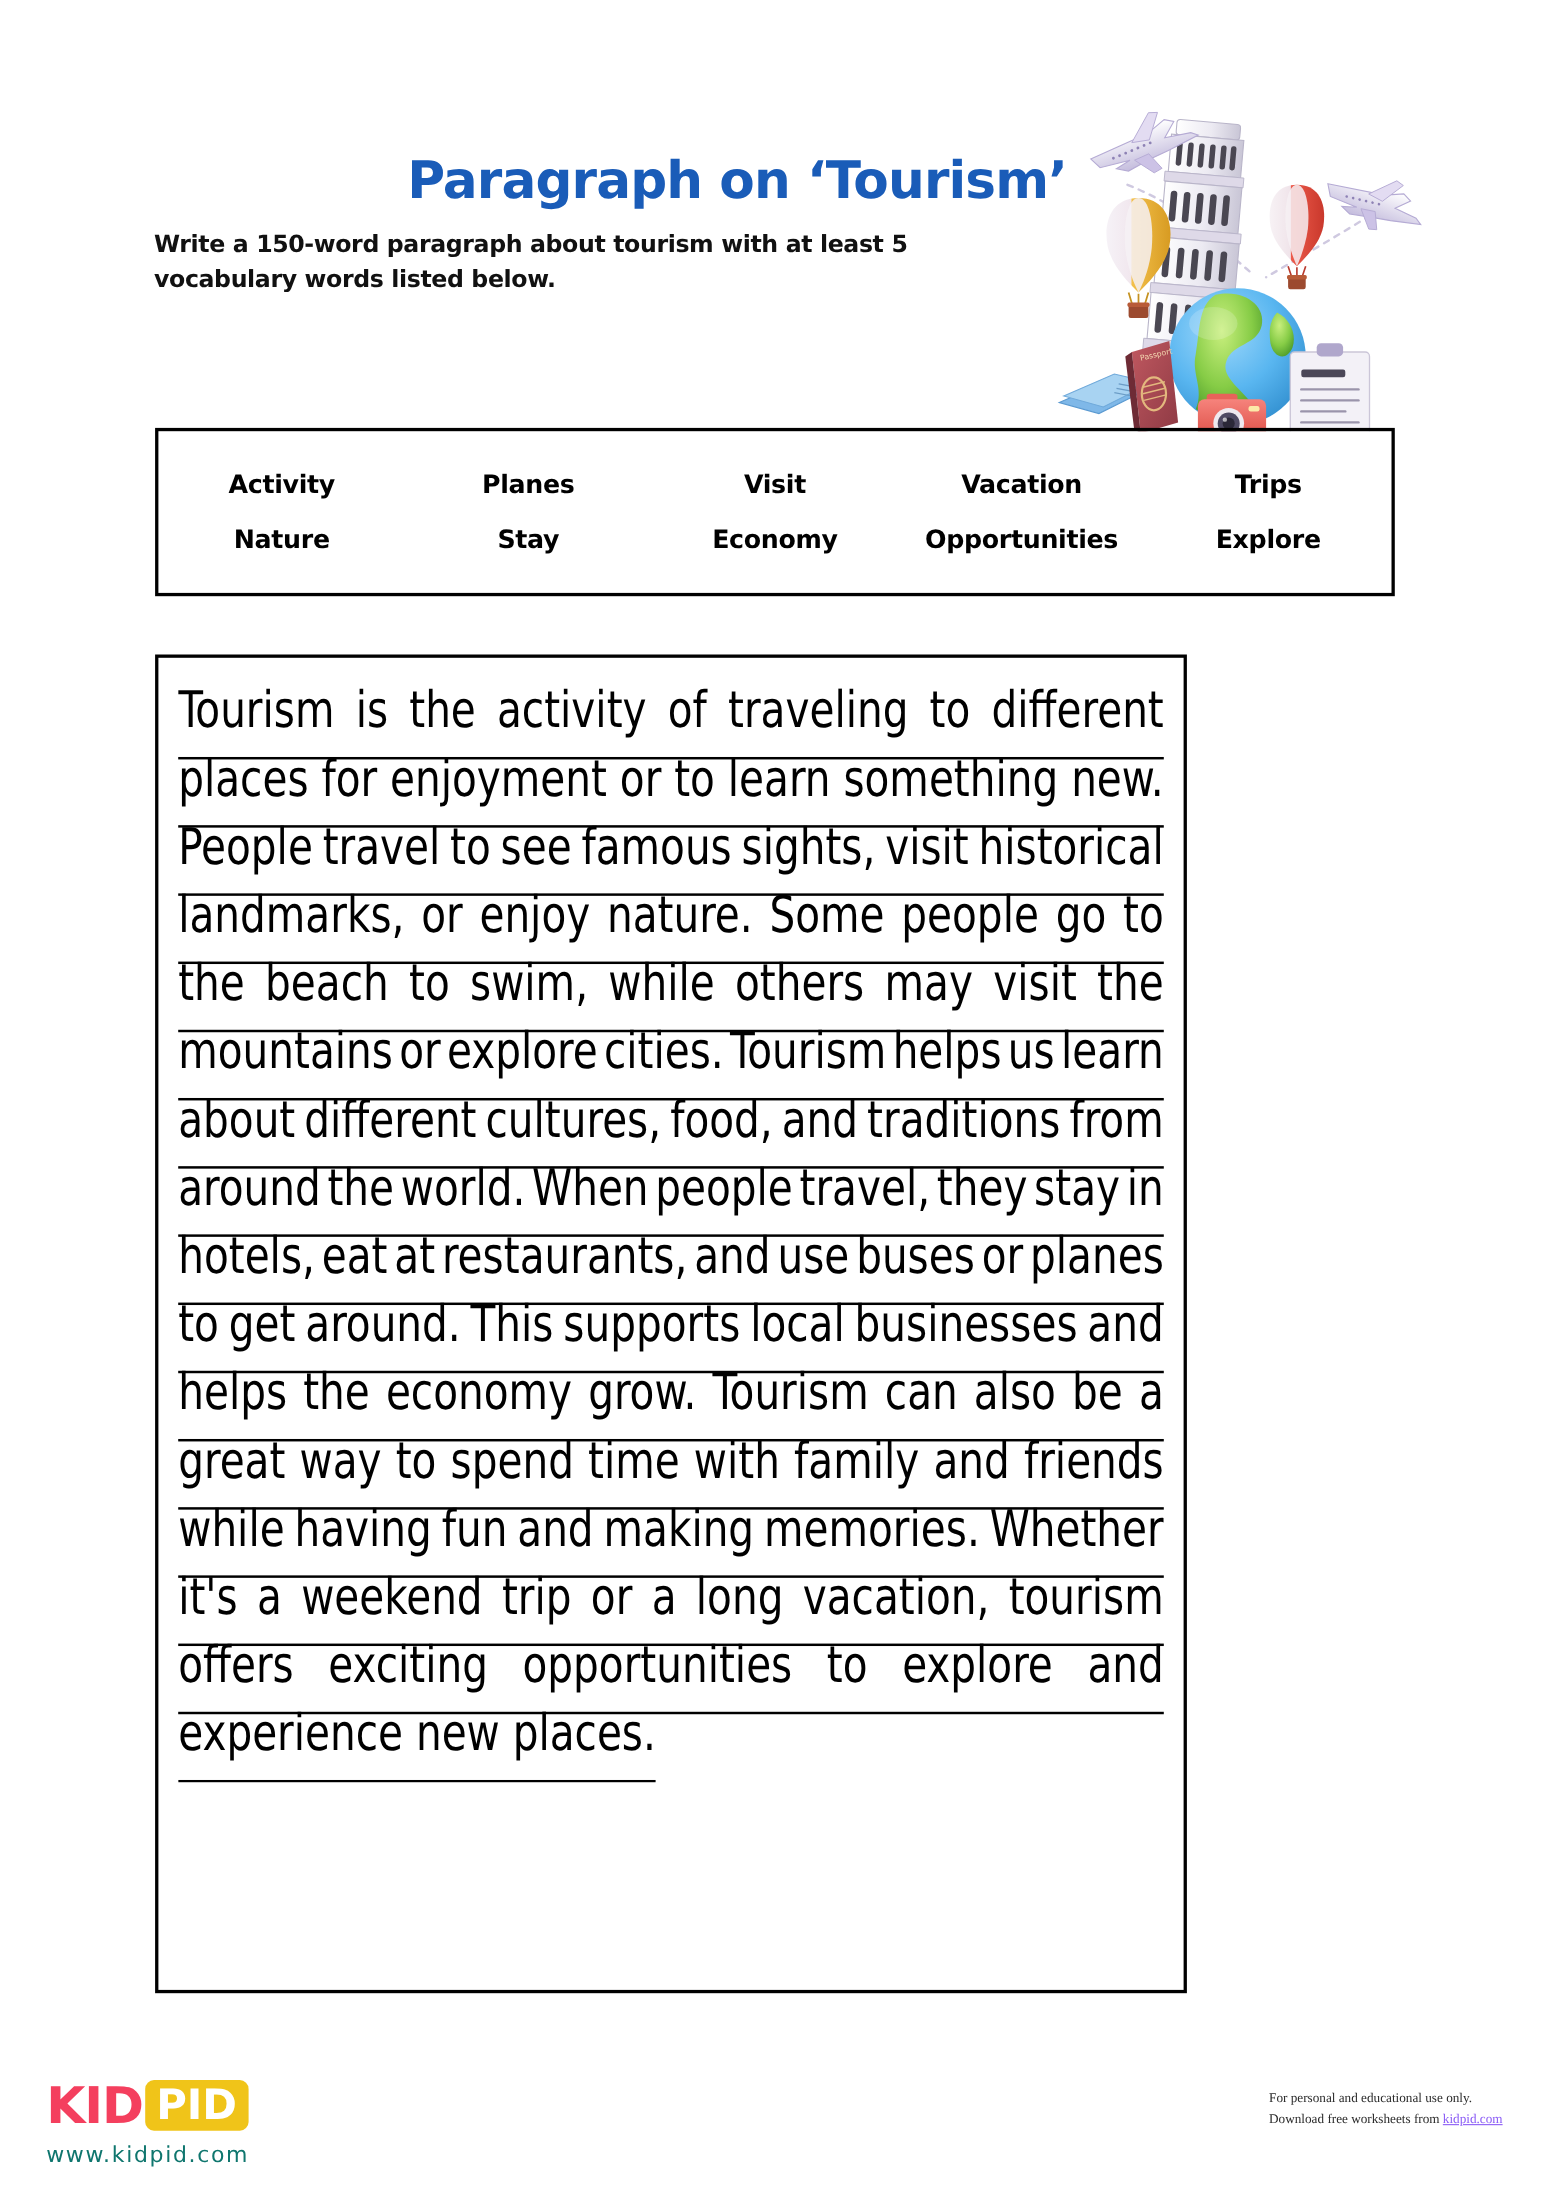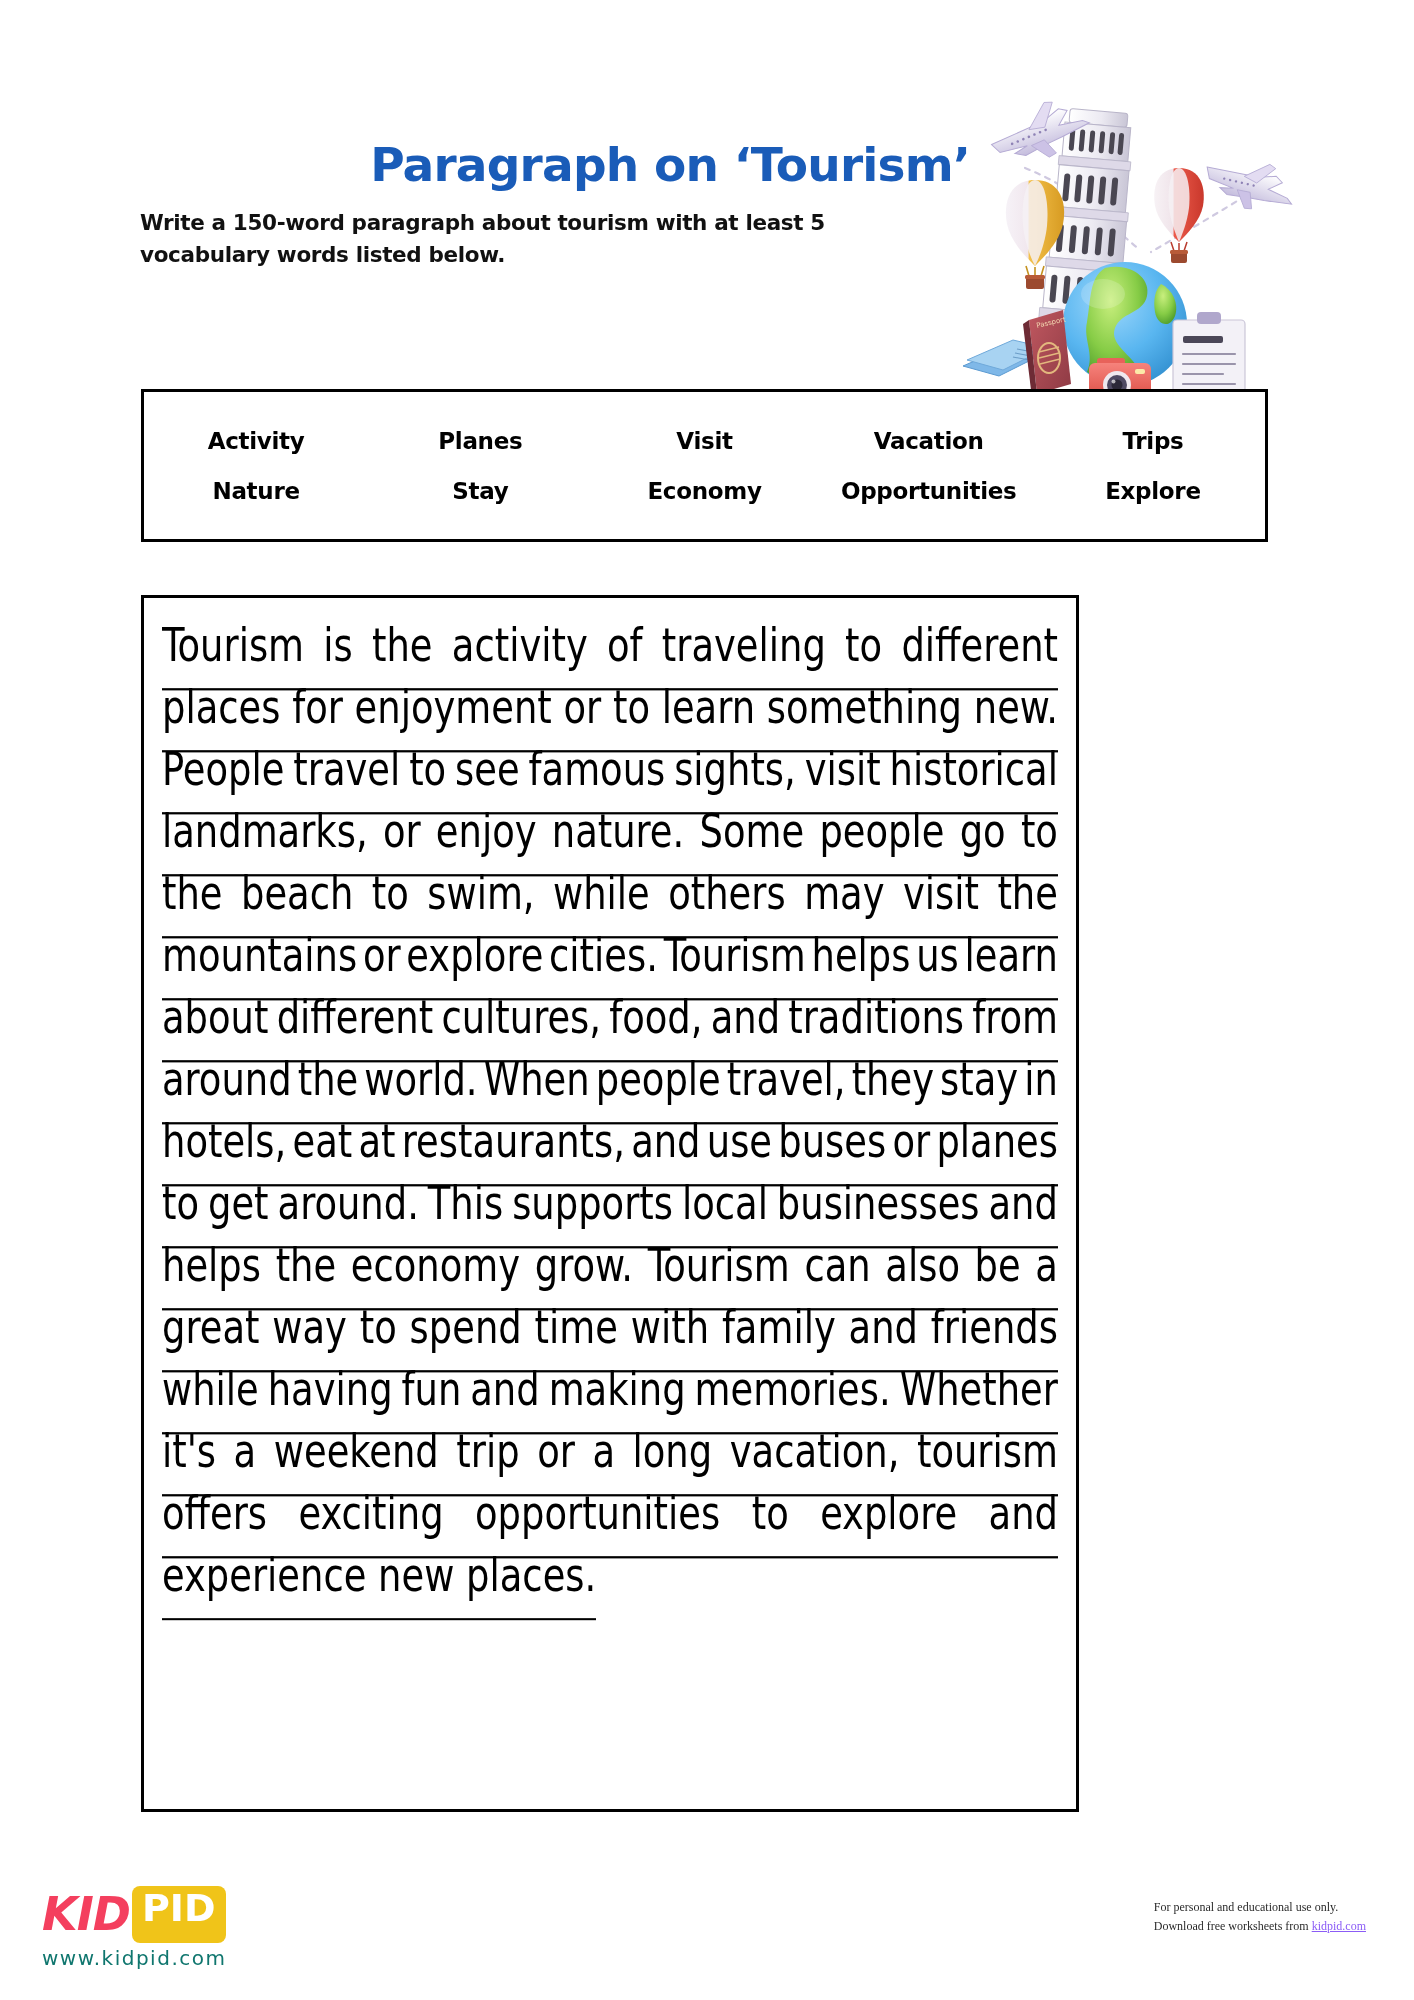--- a/index.html
+++ b/index.html
@@ -141,30 +141,29 @@
     align-items: center;
     height: 52px;
   }
   .logo-kid {
     font-family: "DejaVu Sans", sans-serif;
     font-size: 46px;
     font-weight: bold;
     color: #f43f5e;
     letter-spacing: -1px;
     line-height: 1;
-    font-style: italic;
   }
   .logo-pid {
     font-family: "DejaVu Sans", sans-serif;
     font-size: 38px;
     font-weight: bold;
     color: #ffffff;
     background: #f0c419;
     border-radius: 8px;
-    padding: 3px 10px 16px 10px;
+    padding: 3px 10px 5px 10px;
     letter-spacing: 0px;
     line-height: 1;
     margin-left: 2px;
   }
   .logo-url {
     font-family: "DejaVu Sans", sans-serif;
     font-size: 20px;
     color: #0f766e;
     letter-spacing: 1.5px;
     margin-top: 6px;

